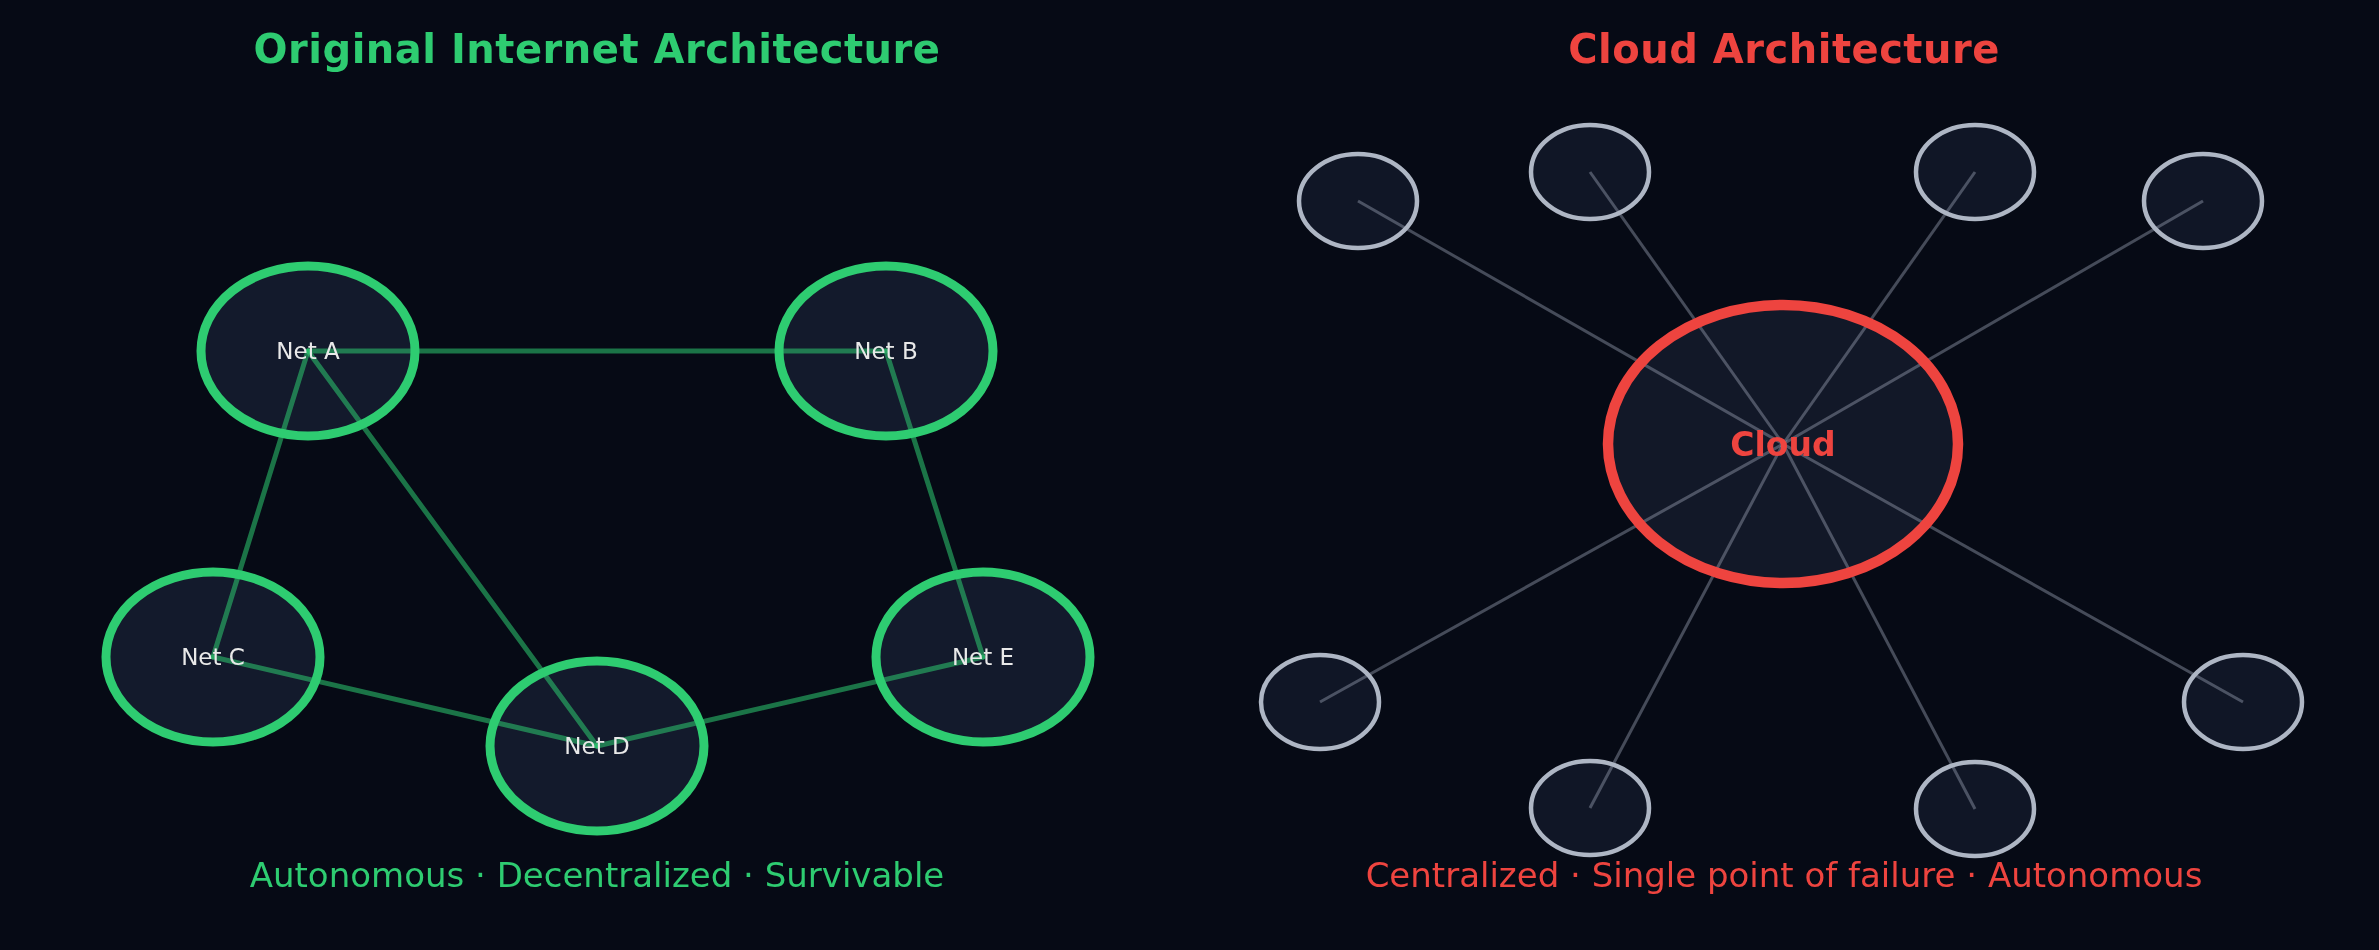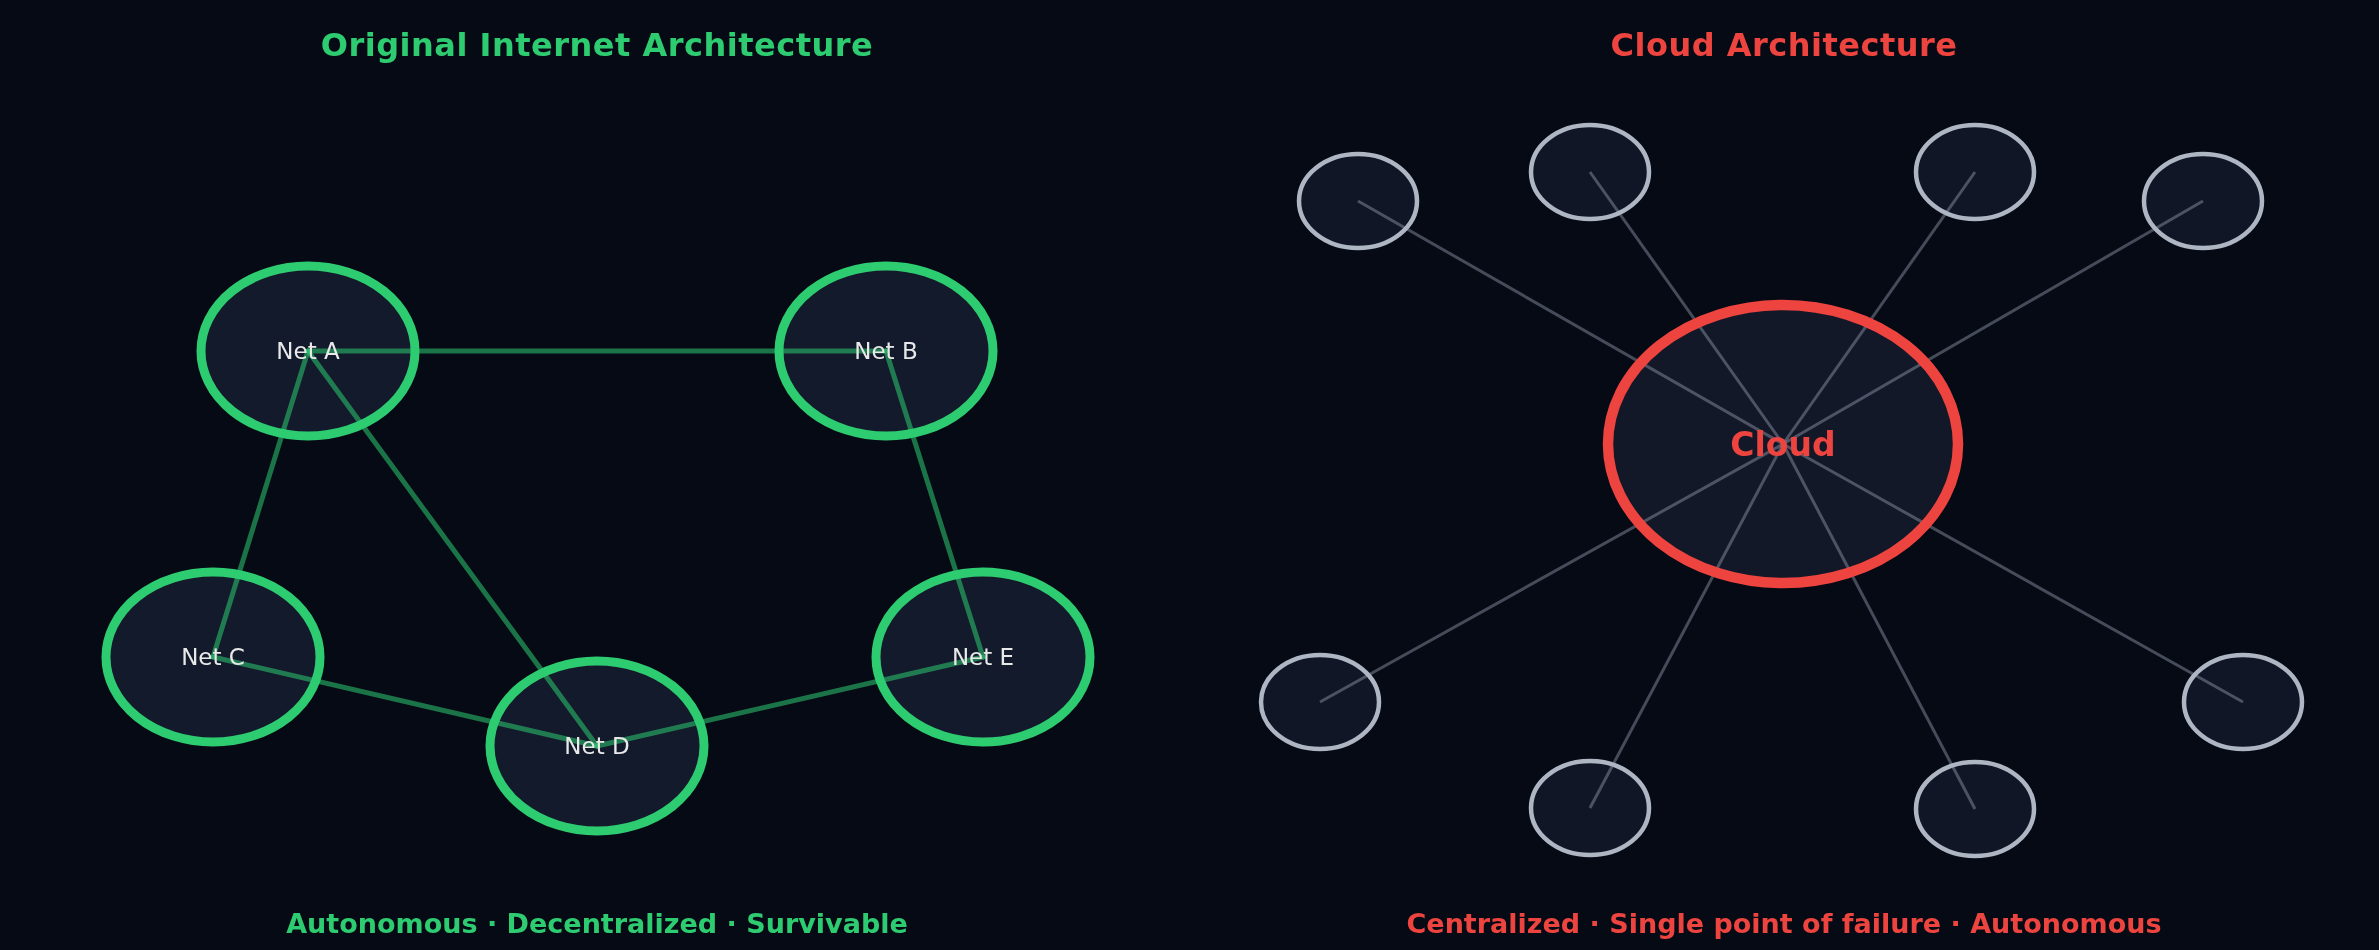--- a/index.html
+++ b/index.html
@@ -19,32 +19,31 @@
     position: absolute;
     left: 0; top: 0;
     width: 2379px;
     height: 950px;
     display: block;
   }
   .panel-title {
     position: absolute;
     top: 26px;
     transform: translateX(-50%);
-    font-size: 32px;
+    font-size: 40px;
     font-weight: bold;
     letter-spacing: 0.5px;
     white-space: nowrap;
   }
   .panel-caption {
     position: absolute;
-    top: 908px;
+    top: 855px;
     transform: translateX(-50%);
-    font-size: 27px;
+    font-size: 34px;
     white-space: nowrap;
-    font-weight: bold;
   }
 </style>
 </head>
 <body>
 
 <div class="stage">
 
   <svg class="diagram" id="diagram-svg" viewBox="0 0 2379 950" xmlns="http://www.w3.org/2000/svg">
       <ellipse cx="308" cy="351" rx="107" ry="85" fill="#131a2c"></ellipse>
       <ellipse cx="886" cy="351" rx="107" ry="85" fill="#131a2c"></ellipse>

